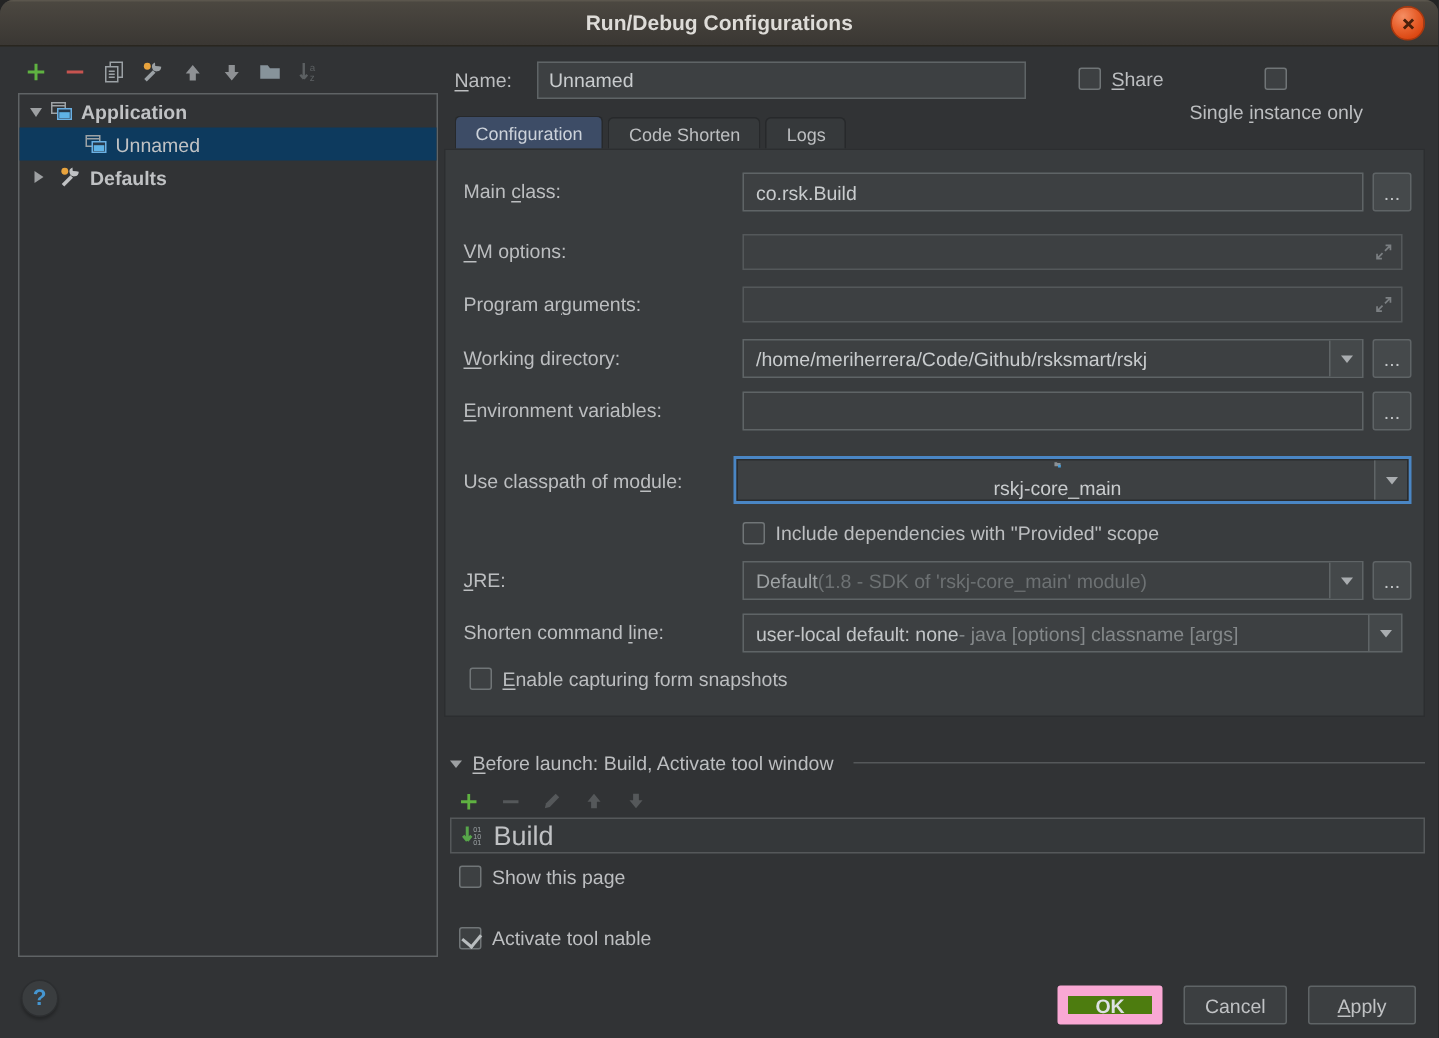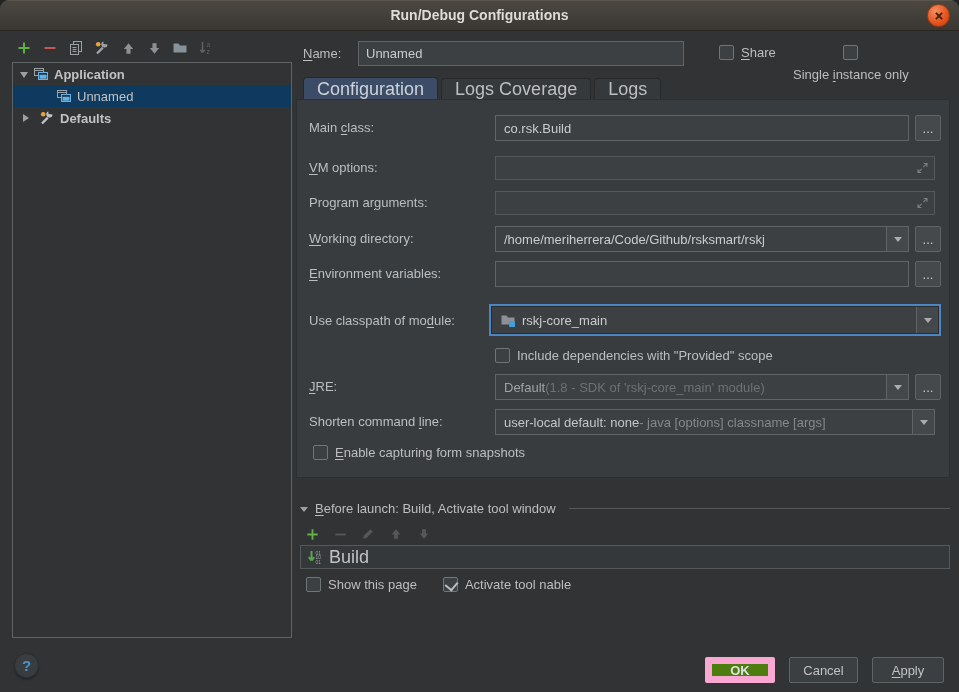--- a/index.html
+++ b/index.html
@@ -42,56 +42,56 @@
     border:1px solid #707577; border-radius:2px; position:relative; }
   .ckbox.checked::after { content:""; position:absolute; left:3px; top:1px;
     width:7px; height:9px; border-right:2px solid #b9bdbf; border-bottom:2px solid #b9bdbf;
     transform:rotate(40deg); }
   .ckrow { display:flex; align-items:center; gap:7px; }
   .share-ck  { position:absolute; left:719px; top:45px; }
   .single-ck { position:absolute; left:793px; top:45px;flex-direction:column; }
 
   
   .tabs { position:absolute; left:303px; top:77px; display:flex; align-items:flex-end; }
-  .tab { height:22px; padding:0 13px; display:flex; align-items:center; font-size:18px;
+  .tab { height:22px; padding:0 13px; display:flex; align-items:center; font-size:12px;
     color:#bdbfc1; background:#36393b; border:1px solid #27292b; border-bottom:none;
     border-radius:4px 4px 0 0; margin-right:3px; cursor:pointer; }
   .tab.selected { height:23px; background:#3d4c66; color:#ccd2da; }
 
   
   .panel { position:absolute; left:296px; top:99px; width:654px; height:379px;
     background:#393c3e; border:1px solid #2c2e30; }
   .prow-label { position:absolute; left:12px; font-size:13px; color:#bcbec0; }
   .field { position:absolute; background:#3d4042; border:1px solid #5f6466;
     display:flex; align-items:center; padding:0 8px; font-size:13px; color:#c9ccce; }
   .field.dim { border-color:#54585a; }
   .exp-icon { position:absolute; right:5px; top:50%; transform:translateY(-50%); }
   .browse-btn { position:absolute; width:26px; height:26px; background:#45494b;
     border:1px solid #5f6466; color:#c4c7c9; font-size:13px; display:flex;
     align-items:center; justify-content:center; cursor:pointer; border-radius:2px; }
   .combo-arrow { position:absolute; right:0; top:0; bottom:0; width:22px;
     border-left:1px solid #5f6466; background:#44484a; display:flex;
     align-items:center; justify-content:center; cursor:pointer; }
   .tri-dn-sm { width:0; height:0; border:4px solid transparent; border-top:5px solid #a9adb0; margin-top:5px; }
-  .focus-combo { box-shadow:0 0 0 2px #4a86c4; border-color:#2a2c2e !important; }
+  .focus-combo { box-shadow:0 0 0 2px #4a86c4; border-color:#2a2c2e !important;flex-direction:column; }
   .hint { color:#6d7173; }
   .val-dim { color:#9fa3a5; }
   .val-lite { color:#c3c6c8; }
   .hint2 { color:#84888a; }
 
   
   .bl-header { position:absolute; left:300px; top:501px; width:650px;
     display:flex; align-items:center; gap:7px; }
   .bl-tri { width:0; height:0; border:4px solid transparent; border-top:5px solid #9da0a2; margin-top:5px; }
   .bl-rule { flex:1; height:1px; background:#55585a; margin-left:6px; }
   .bl-toolbar { position:absolute; left:303px; top:525px; display:flex; gap:10px; }
   .bl-list { position:absolute; left:300px; top:545px; width:650px; height:24px;
     border:1px solid #55585a; background:#35383a; display:flex; align-items:center;
     gap:6px; padding:0 6px; font-size:18px; color:#c0c2c4; }
-  .bl-checks { position:absolute; left:306px; top:577px; display:flex; gap:26px; }
+  .bl-checks { position:absolute; left:306px; top:577px; display:flex; gap:26px;flex-direction:column; }
 
   
   .help-btn { position:absolute; left:14px; top:653px; width:25px; height:25px;
     border-radius:50%; background:#3a3d3f; border:1px solid #2c2e30;
     box-shadow:0 2px 2px rgba(0,0,0,.25); color:#4596d1; font-weight:bold;
     font-size:15px; display:flex; align-items:center; justify-content:center; cursor:pointer; }
   .btn { position:absolute; top:657px; height:26px; display:flex; align-items:center;
     justify-content:center; font-size:13px; border-radius:2px; cursor:pointer; }
   .btn-ok { left:705px; width:70px; background:#4d7c0f; border:7px solid #f9a8d4;
     color:#dde1e4; font-weight:bold; }
@@ -250,21 +250,21 @@
     <span class="ckbox"></span>
     <span class="cklabel"><span></span><span class="mn">S</span><span>hare</span></span>
   </div>
   <div class="ckrow single-ck">
     <span class="ckbox"></span>
     <span class="cklabel"><span>Single </span><span class="mn">i</span><span>nstance only</span></span>
   </div>
 
   <div class="tabs">
     <div class="tab selected">Configuration</div>
-    <div class="tab">Logs Coverage</div>
+    <div class="tab">Code Shorten</div>
     <div class="tab">Logs</div>
   </div>
 
   <div class="panel">
 
     <label class="prow-label" style="top:20px"><span>Main </span><span class="mn">c</span><span>lass:</span></label>
     <div class="field" style="left:198px; top:15px; width:414px; height:26px">
         <span>co.rsk.Build</span>
       </div>
     <div class="browse-btn" style="left:618px; top:15px">...</div>

